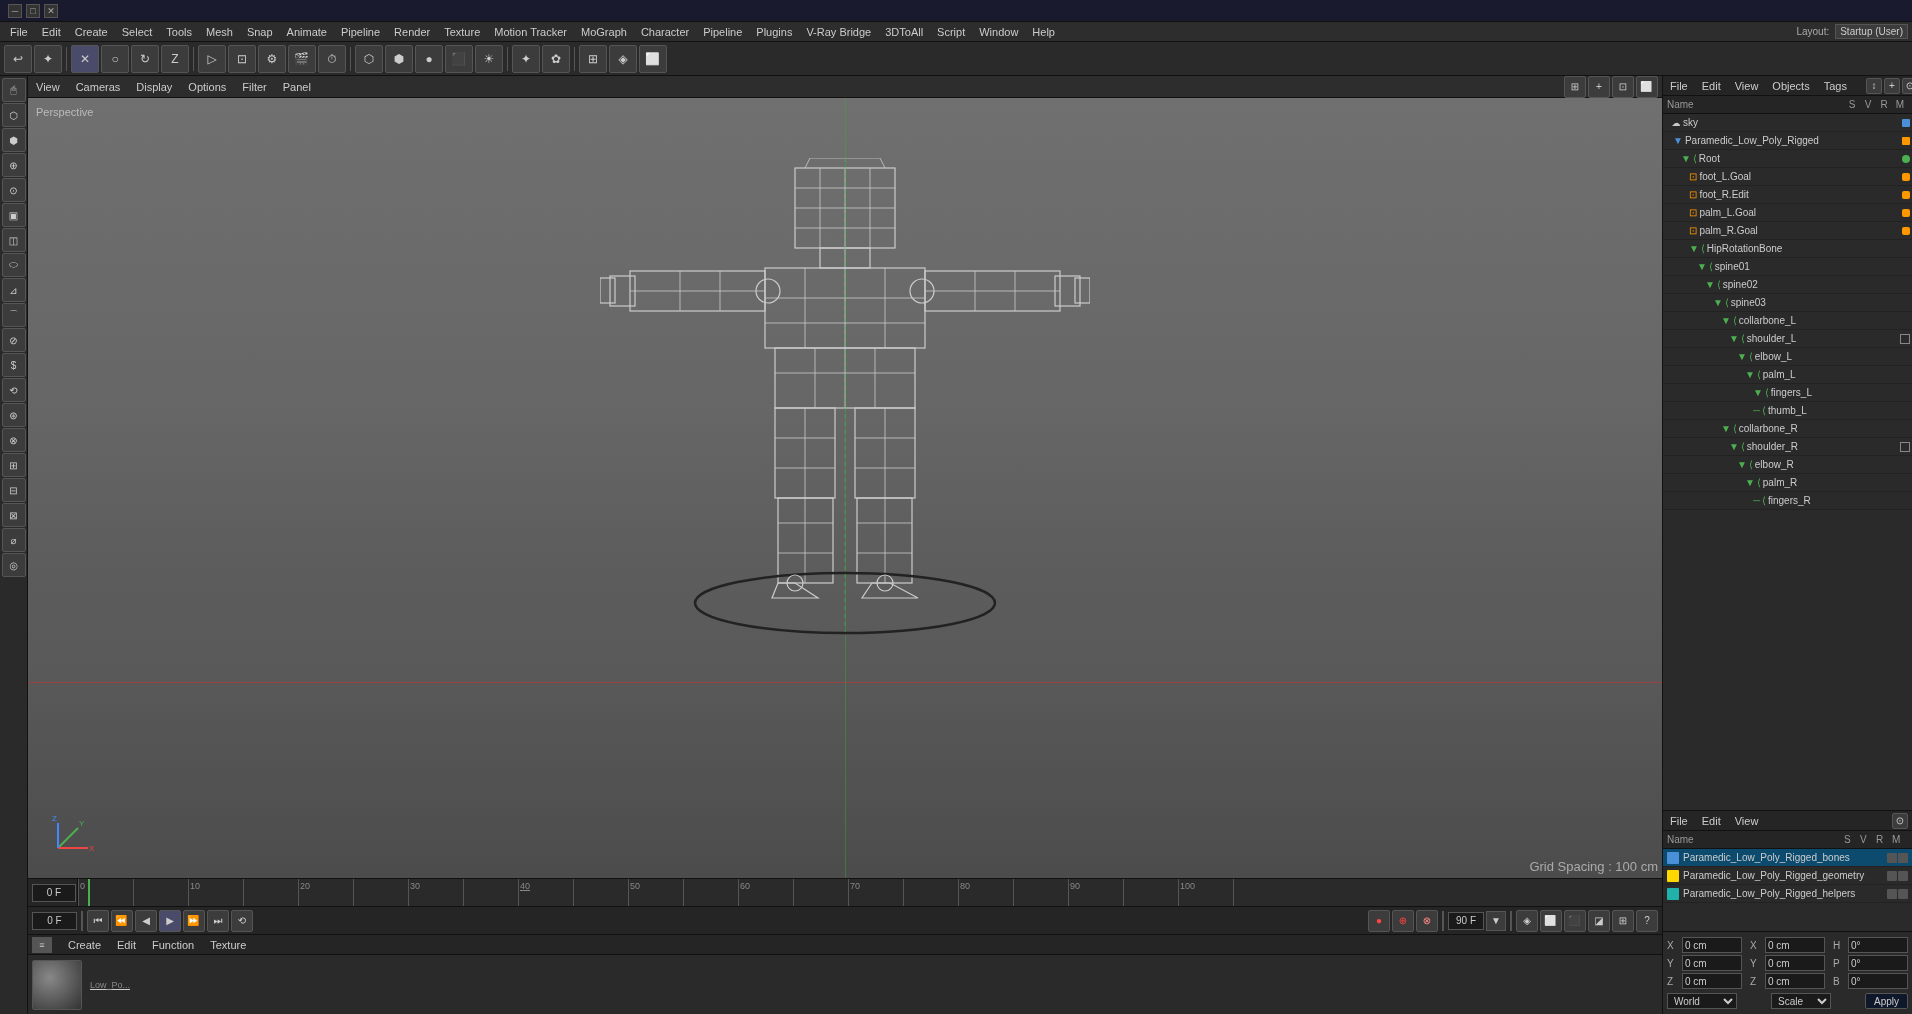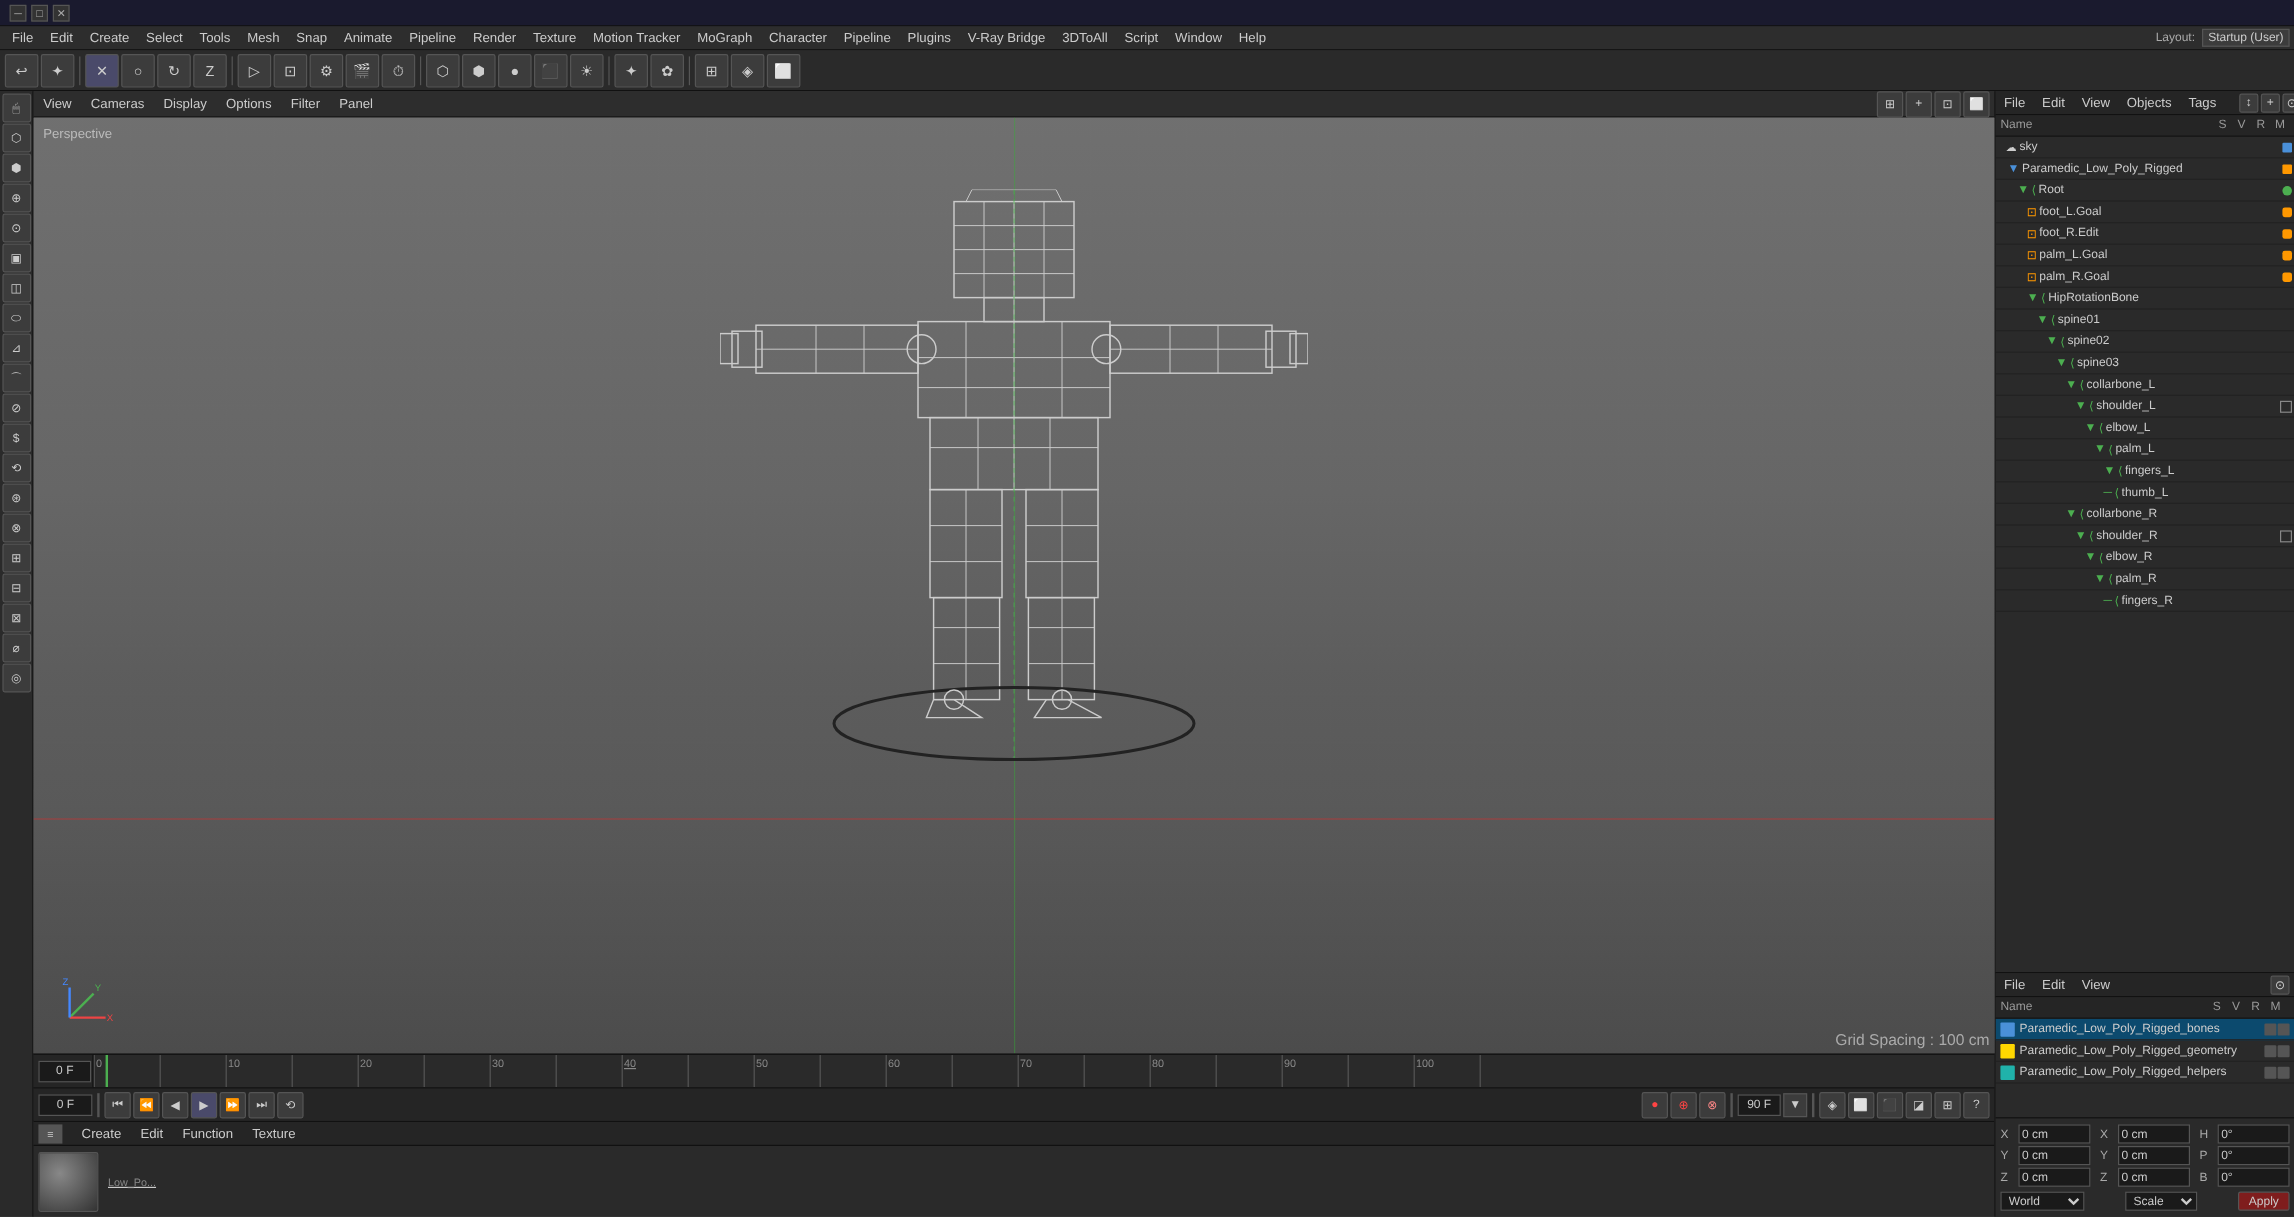--- a/index.html
+++ b/index.html
@@ -345,21 +345,21 @@
       height: 18px;
       background: #1a1a1a;
       border: 1px solid #555;
       color: #ccc;
       font-size: 10px;
       padding: 0 2px;
       min-width: 60px;
     }
     .attr-btn {
       height: 18px; padding: 0 8px;
-      background: #7f1d1d;
+      background: #0f172a;
       border: 1px solid #555;
       color: #ccc; font-size: 10px;
       cursor: pointer; border-radius: 2px;
     }
 
     
     ::-webkit-scrollbar { width: 6px; height: 6px; }
     ::-webkit-scrollbar-track { background: #222; }
     ::-webkit-scrollbar-thumb { background: #555; border-radius: 3px; }
 

